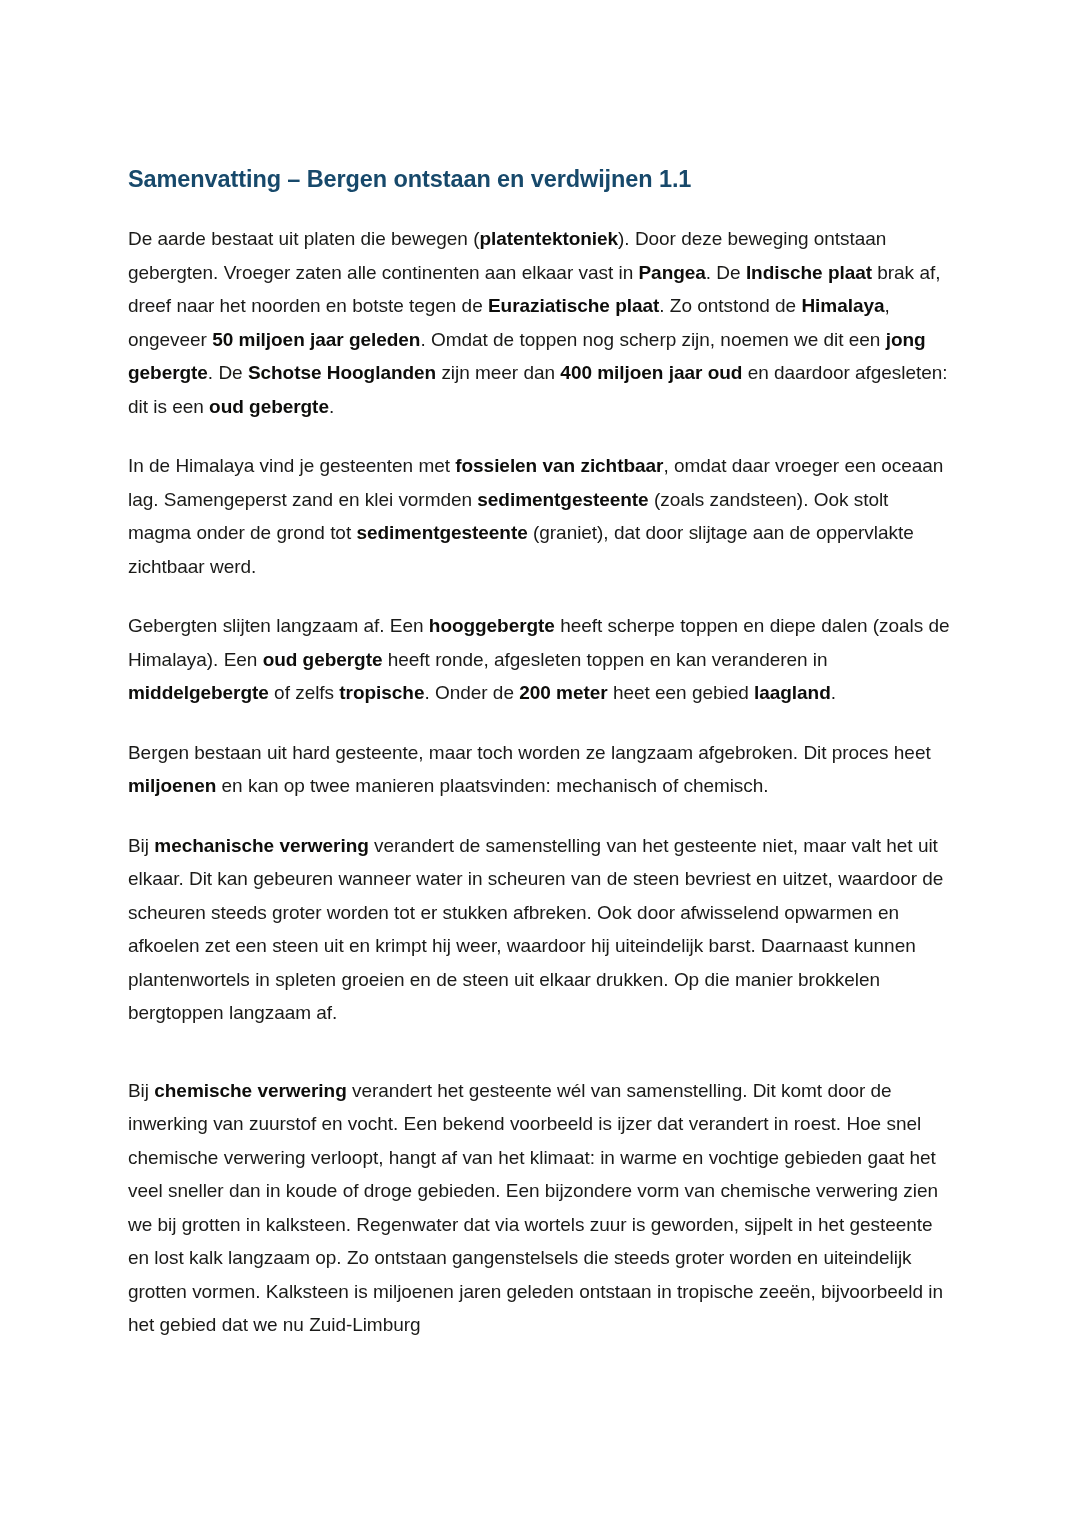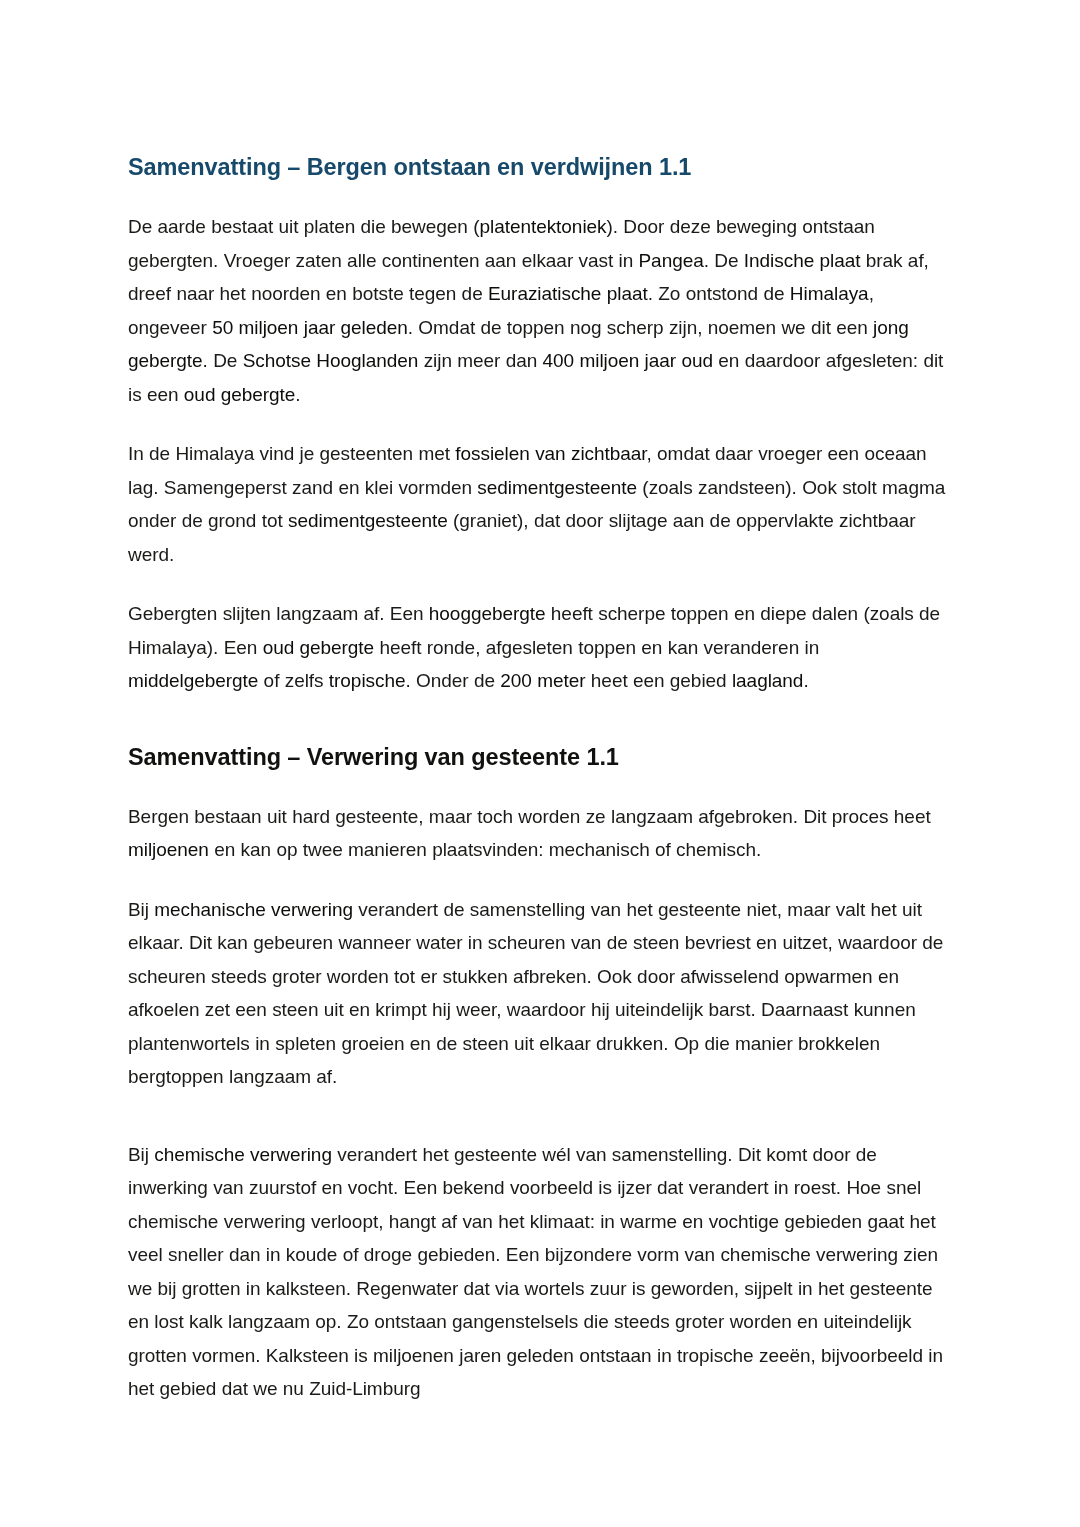--- a/index.html
+++ b/index.html
@@ -17,21 +17,21 @@
   .page {
     position: relative;
     width: 1080px;
     height: 1527px;
     background: #ffffff;
     box-sizing: border-box;
   }
   .content {
     position: absolute;
     left: 128px;
-    top: 152px;
+    top: 164px;
     width: 826px;
   }
   h1.doc-heading,
   h2.doc-heading {
     margin: 0;
     padding: 0;
     font-weight: 700;
     letter-spacing: -0.1px;
   }
   h1.doc-heading {
@@ -55,39 +55,38 @@
     color: #1a1a18;
     text-align: left;
     letter-spacing: -0.05px;
     word-spacing: 0.1px;
   }
   p.para:last-child {
     margin-bottom: 0;
     margin-top: 44px;
   }
   p.para b {
-    font-weight: 400;
+    font-weight: 700;
     color: #0d0d0b;
   }
 </style>
 </head>
 <body>
 
 <div class="page">
   <div class="content">
 
     <h1 class="doc-heading" style="color: rgb(23, 73, 107);">Samenvatting – Bergen ontstaan en verdwijnen 1.1</h1>
 
     <p class="para">De aarde bestaat uit platen die bewegen (<b>platentektoniek</b>). Door deze beweging ontstaan gebergten. Vroeger zaten alle continenten aan elkaar vast in <b>Pangea</b>. De <b>Indische plaat</b> brak af, dreef naar het noorden en botste tegen de <b>Euraziatische plaat</b>. Zo ontstond de <b>Himalaya</b>, ongeveer <b>50 miljoen jaar geleden</b>. Omdat de toppen nog scherp zijn, noemen we dit een <b>jong gebergte</b>. De <b>Schotse Hooglanden</b> zijn meer dan <b>400 miljoen jaar oud</b> en daardoor afgesleten: dit is een <b>oud gebergte</b>.</p>
 
     <p class="para">In de Himalaya vind je gesteenten met <b>fossielen van zichtbaar</b>, omdat daar vroeger een oceaan lag. Samengeperst zand en klei vormden <b>sedimentgesteente</b> (zoals zandsteen). Ook stolt magma onder de grond tot <b>sedimentgesteente</b> (graniet), dat door slijtage aan de oppervlakte zichtbaar werd.</p>
 
     <p class="para">Gebergten slijten langzaam af. Een <b>hooggebergte</b> heeft scherpe toppen en diepe dalen (zoals de Himalaya). Een <b>oud gebergte</b> heeft ronde, afgesleten toppen en kan veranderen in <b>middelgebergte</b> of zelfs <b>tropische</b>. Onder de <b>200 meter</b> heet een gebied <b>laagland</b>.</p>
 
-    <h2 class="doc-heading" style="color: rgb(17, 18, 15);">Samenvatting – Verwering van gesteente 1.1</h2>
 
     <p class="para">Bergen bestaan uit hard gesteente, maar toch worden ze langzaam afgebroken. Dit proces heet <b>miljoenen</b> en kan op twee manieren plaatsvinden: mechanisch of chemisch.</p>
 
     <p class="para">Bij <b>mechanische verwering</b> verandert de samenstelling van het gesteente niet, maar valt het uit elkaar. Dit kan gebeuren wanneer water in scheuren van de steen bevriest en uitzet, waardoor de scheuren steeds groter worden tot er stukken afbreken. Ook door afwisselend opwarmen en afkoelen zet een steen uit en krimpt hij weer, waardoor hij uiteindelijk barst. Daarnaast kunnen plantenwortels in spleten groeien en de steen uit elkaar drukken. Op die manier brokkelen bergtoppen langzaam af.</p>
 
     <p class="para">Bij <b>chemische verwering</b> verandert het gesteente wél van samenstelling. Dit komt door de inwerking van zuurstof en vocht. Een bekend voorbeeld is ijzer dat verandert in roest. Hoe snel chemische verwering verloopt, hangt af van het klimaat: in warme en vochtige gebieden gaat het veel sneller dan in koude of droge gebieden. Een bijzondere vorm van chemische verwering zien we bij grotten in kalksteen. Regenwater dat via wortels zuur is geworden, sijpelt in het gesteente en lost kalk langzaam op. Zo ontstaan gangenstelsels die steeds groter worden en uiteindelijk grotten vormen. Kalksteen is miljoenen jaren geleden ontstaan in tropische zeeën, bijvoorbeeld in het gebied dat we nu Zuid-Limburg</p>
 
   </div>
 </div>
 

